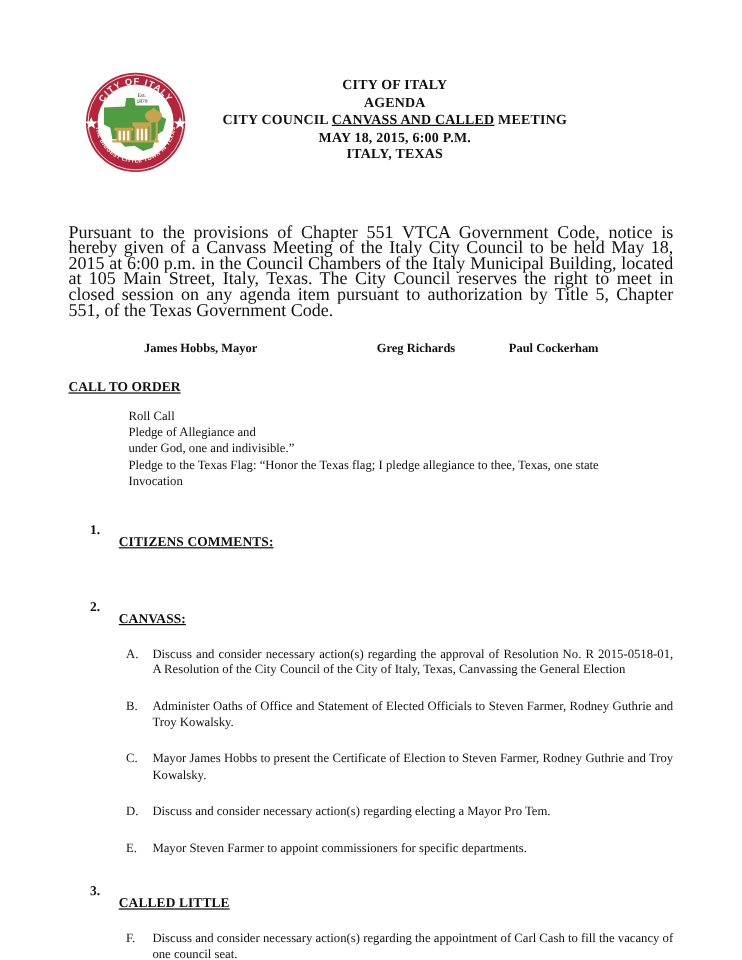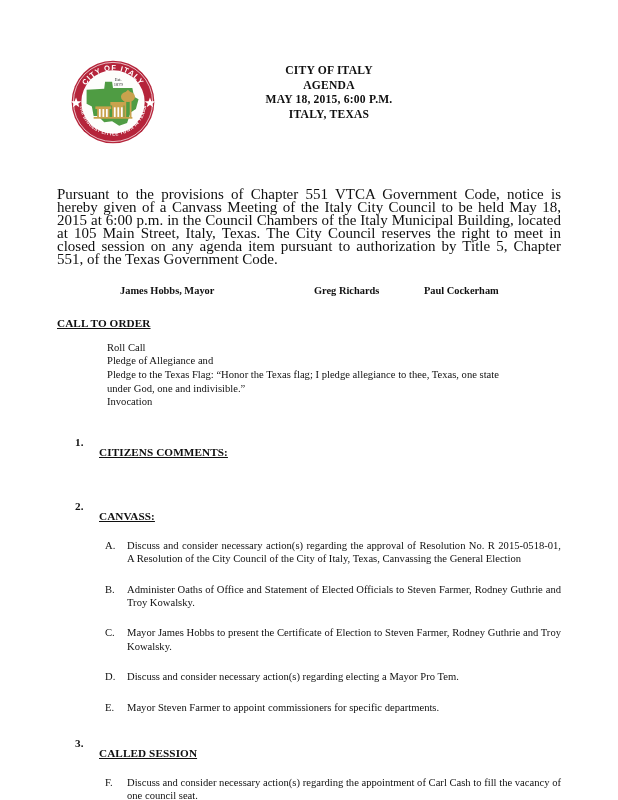--- a/index.html
+++ b/index.html
@@ -165,41 +165,42 @@
         </text>
 
         <polygon points="7.5,50 9.1,54.2 13.5,54.2 10,56.9 11.3,61 7.5,58.5 3.7,61 5,56.9 1.5,54.2 5.9,54.2" transform="translate(0.5,-5)" fill="#ffffff"></polygon>
         <polygon points="92.5,50 94.1,54.2 98.5,54.2 95,56.9 96.3,61 92.5,58.5 88.7,61 90,56.9 86.5,54.2 90.9,54.2" transform="translate(-0.5,-5)" fill="#ffffff"></polygon>
       </svg>
     </div>
 
     <div class="header-titles">
       <div>CITY OF ITALY</div>
       <div>AGENDA</div>
+      <div><span>CITY COUNCIL </span><span class="u">CANVASS AND CALLED</span><span> MEETING</span></div>
       <div>MAY 18, 2015, 6:00 P.M.</div>
       <div>ITALY, TEXAS</div>
     </div>
   </div>
 
   <div class="notice">Pursuant to the provisions of Chapter 551 VTCA Government Code, notice is hereby given of a Canvass Meeting of the Italy City Council to be held May 18, 2015 at 6:00 p.m. in the Council Chambers of the Italy Municipal Building, located at 105 Main Street, Italy, Texas.  The City Council reserves the right to meet in closed session on any agenda item pursuant to authorization by Title 5, Chapter 551, of the Texas Government Code.</div>
 
   <div class="members">
     <div class="row">
       <div class="c1">James Hobbs, Mayor</div>
       <div class="c2">Greg Richards</div>
       <div class="c3">Paul Cockerham</div>
     </div>
   </div>
 
   <div class="heading-flush">CALL TO ORDER</div>
   <div class="calltoorder-body">
     <div>Roll Call</div>
     <div>Pledge of Allegiance and</div>
+    <div>under God, one and indivisible.”</div>
     <div>Pledge to the Texas Flag: “Honor the Texas flag; I pledge allegiance to thee, Texas, one state</div>
-    <div>under God, one and indivisible.”</div>
     <div>Invocation</div>
   </div>
 
   <div class="numbered sec1">
     <div class="num">1.</div>
     <div class="txt">CITIZENS COMMENTS:</div>
   </div>
 
   <div class="numbered sec2">
     <div class="num">2.</div>
@@ -224,21 +225,21 @@
       <div class="body">Discuss and consider necessary action(s) regarding electing a Mayor Pro Tem.</div>
     </div>
     <div class="item">
       <div class="ltr">E.</div>
       <div class="body">Mayor Steven Farmer to appoint commissioners for specific departments.</div>
     </div>
   </div>
 
   <div class="numbered sec3">
     <div class="num">3.</div>
-    <div class="txt">CALLED SESSION</div>
+    <div class="txt">CALLED LITTLE</div>
   </div>
 
   <div class="items-f">
     <div class="item">
       <div class="ltr">F.</div>
       <div class="body">Discuss and consider necessary action(s) regarding the appointment of Carl Cash to fill the vacancy of one council seat.</div>
     </div>
   </div>
 
 </div>

